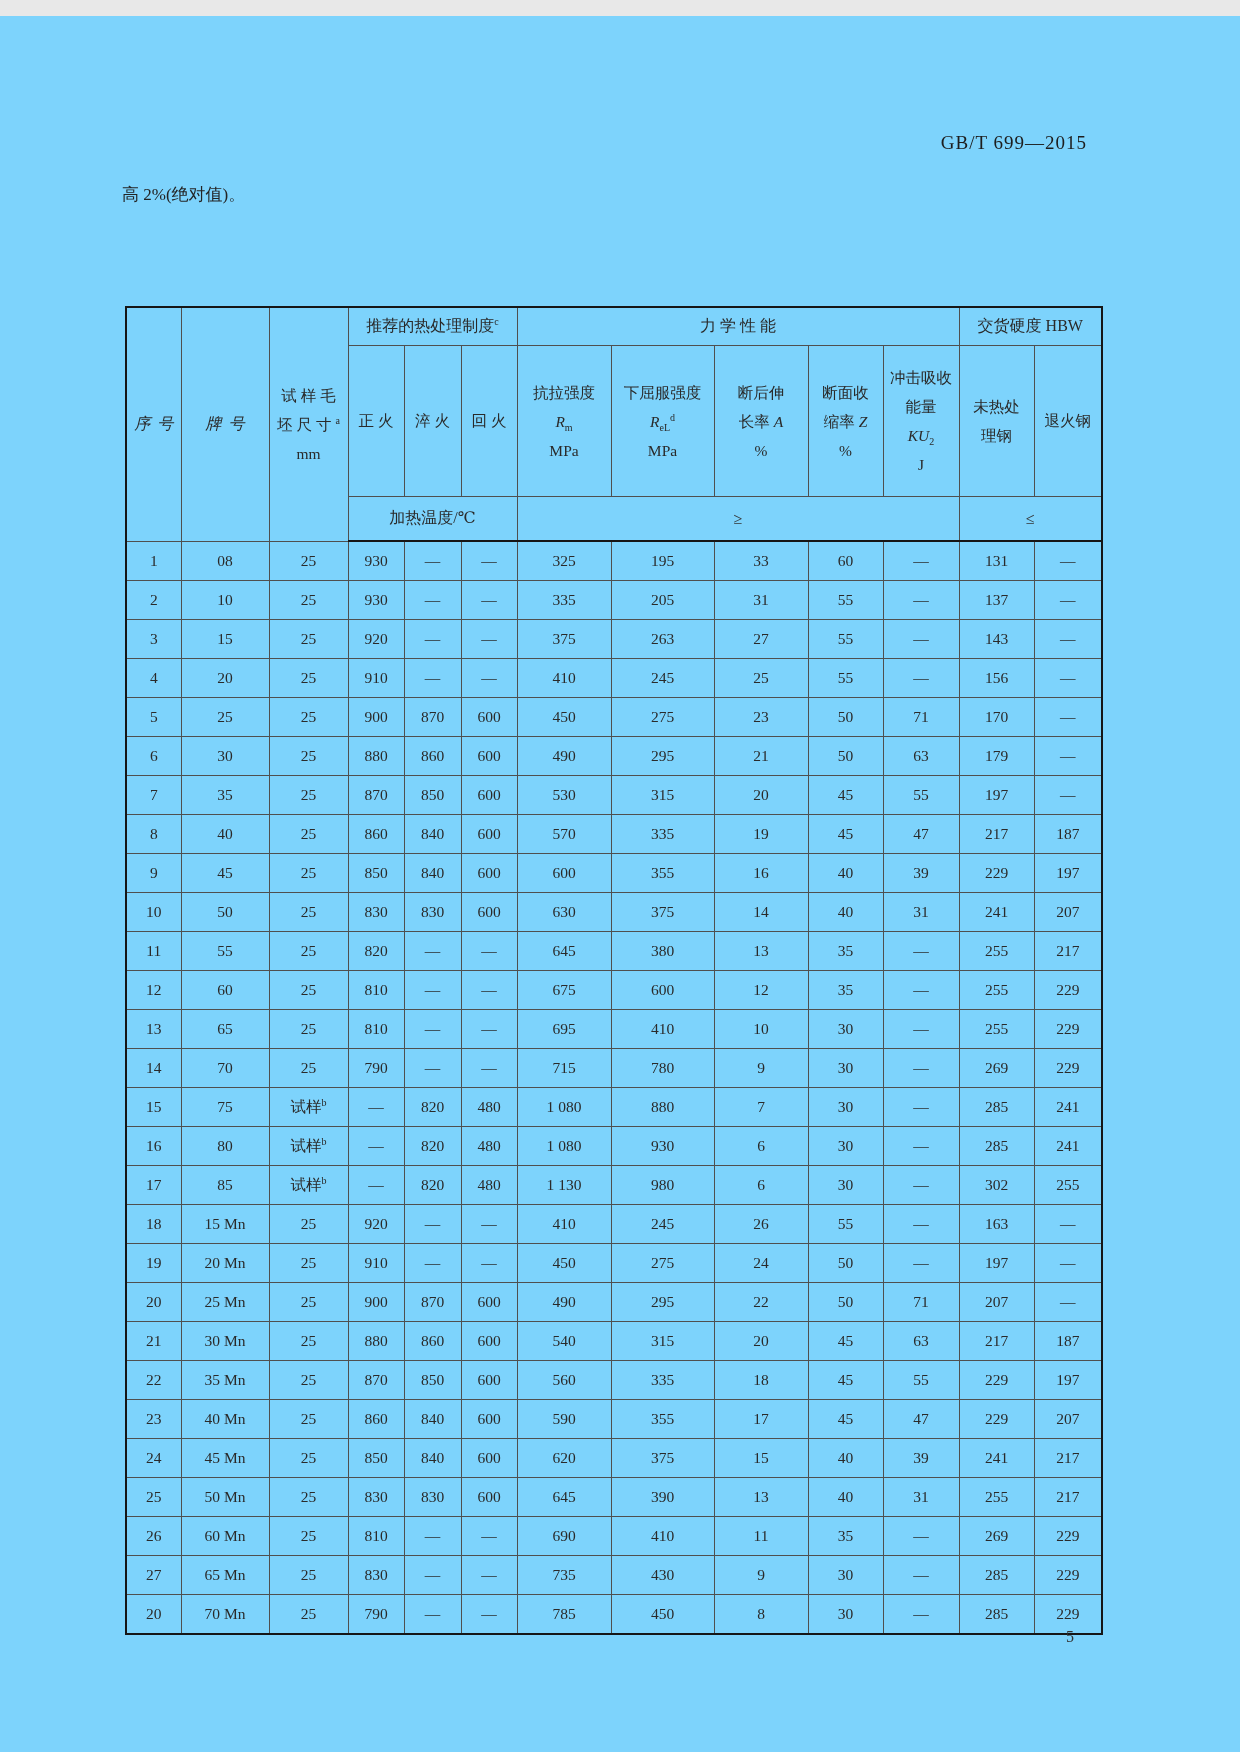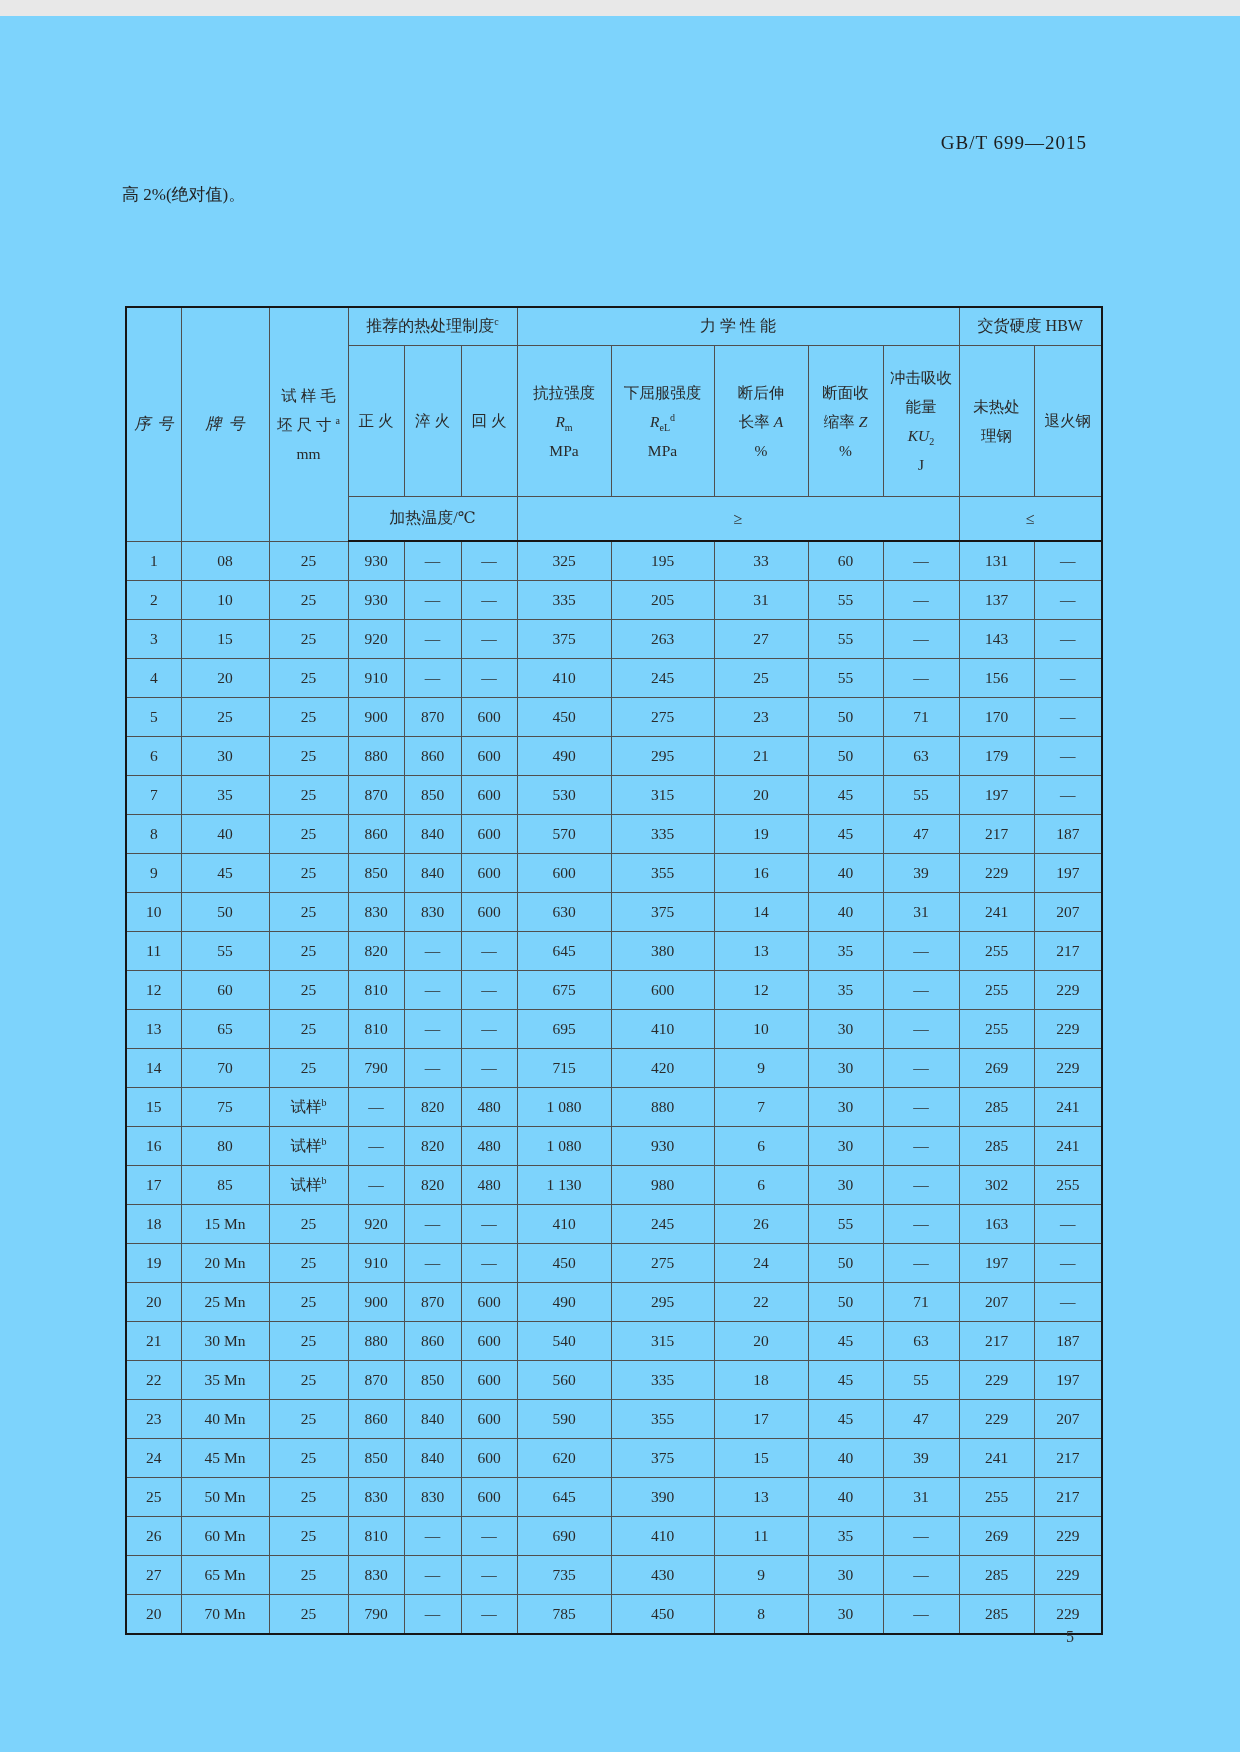--- a/index.html
+++ b/index.html
@@ -332,21 +332,21 @@
           <td>229</td>
         </tr>
         <tr>
           <td>14</td>
           <td>70</td>
           <td>25</td>
           <td>790</td>
           <td>—</td>
           <td>—</td>
           <td>715</td>
-          <td>420</td>
+          <td>780</td>
           <td>9</td>
           <td>30</td>
           <td>—</td>
           <td>269</td>
           <td>229</td>
         </tr>
         <tr>
           <td>15</td>
           <td>75</td>
           <td>试样<sup>b</sup></td>

